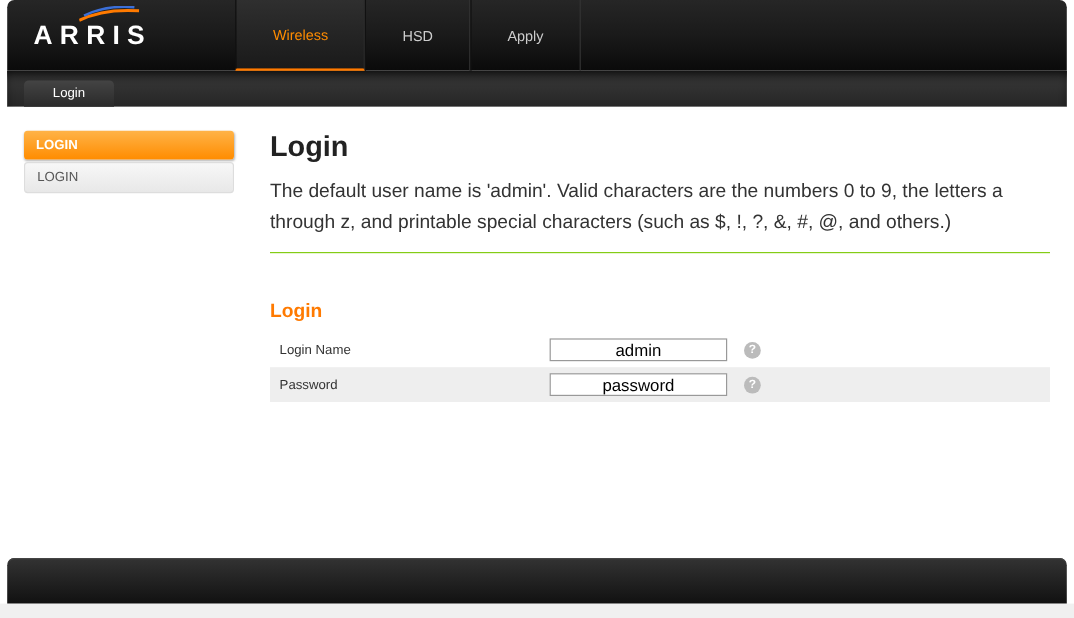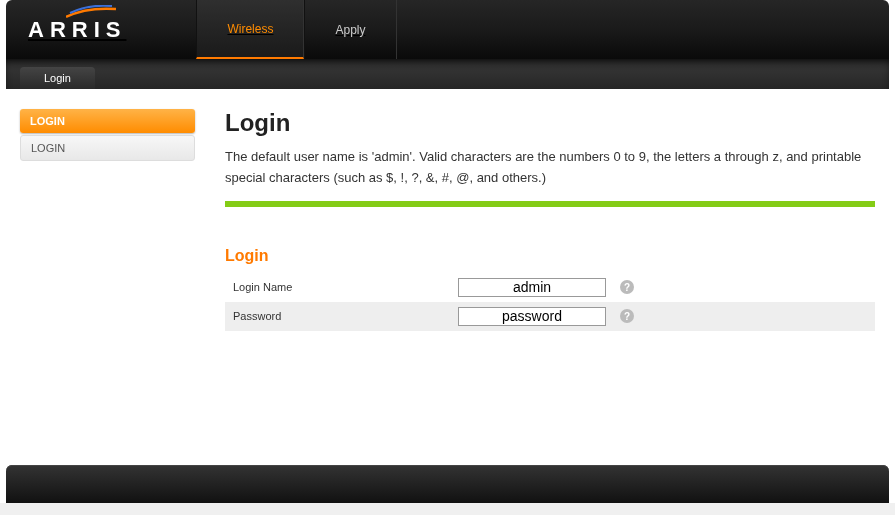--- a/index.html
+++ b/index.html
@@ -16,21 +16,20 @@
       position: relative;
     }
     .header {
       background: linear-gradient(to bottom, #262626 0%, #1a1a1a 50%, #0a0a0a 100%);
       height: 59px;
       display: flex;
       align-items: center;
       padding-left: 22px;
       border-radius: 6px 6px 0 0;
       margin: 0 6px;
-      text-decoration: underline;
     }
     .logo {
       color: #fff;
       font-weight: bold;
       letter-spacing: 6px;
       font-size: 22px;
       margin-right: 60px;
       position: relative;
       user-select: none;
     }
@@ -112,25 +111,25 @@
       flex: 1;
       max-width: 650px;
     }
     .page-title {
       font-size: 24px;
       font-weight: bold;
       color: #222;
       margin-bottom: 10px;
     }
     .desc {
-      font-size: 13px;
+      font-size: 16px;
       color: #333;
       line-height: 1.6;
       margin-bottom: 8px;
-      border-bottom: 6px solid #84cc16;
+      border-bottom: 1px solid #84cc16;
       padding-bottom: 12px;
     }
     .section-title {
       color: #ff7a00;
       font-size: 16px;
       font-weight: bold;
       margin-top: 40px;
       margin-bottom: 8px;
     }
     .form-row {
@@ -195,20 +194,21 @@
   <div class="header">
     <div class="logo">
       <svg class="logo-swoosh" viewBox="0 0 50 14">
         <path d="M0,12 Q20,2 50,4" stroke="#ff7a00" stroke-width="2.5" fill="none"></path>
         <path d="M4,8 Q22,-1 46,1" stroke="#3b6fd8" stroke-width="2" fill="none"></path>
       </svg>
       <span>ARRIS</span>
     </div>
     <div class="nav">
       <div class="nav-item active">Wireless</div>
+      <div class="nav-item">HSD</div>
       <div class="nav-item">Apply</div>
     </div>
   </div>
 
   <div class="tabbar">
     <div class="tab">Login</div>
   </div>
 
   <div class="content">
     <div class="sidebar">

